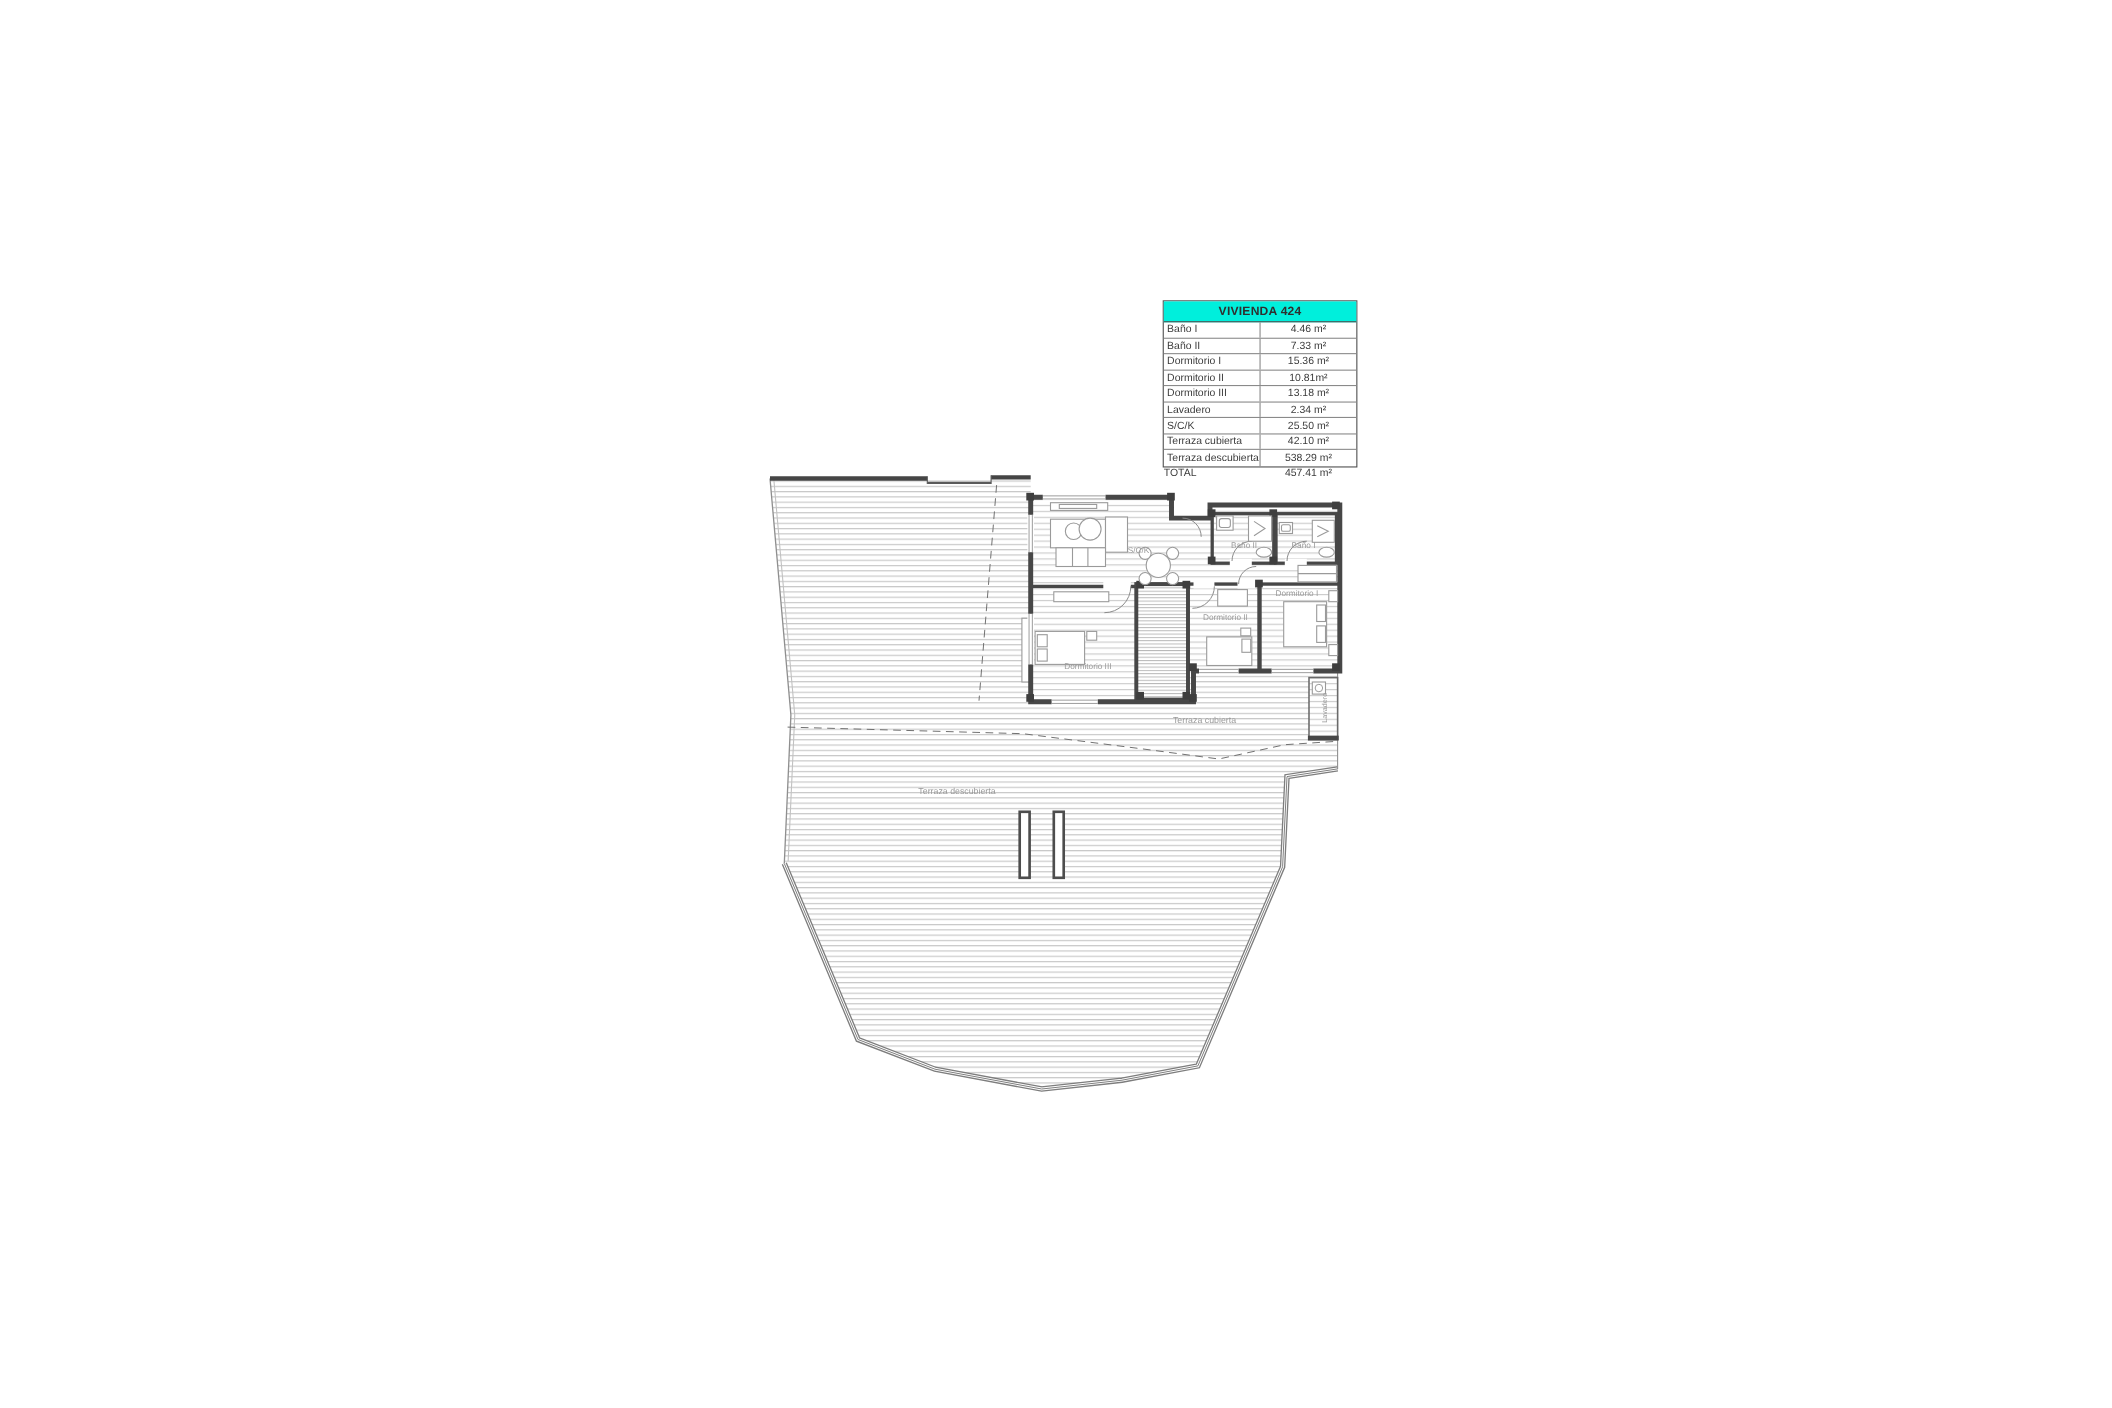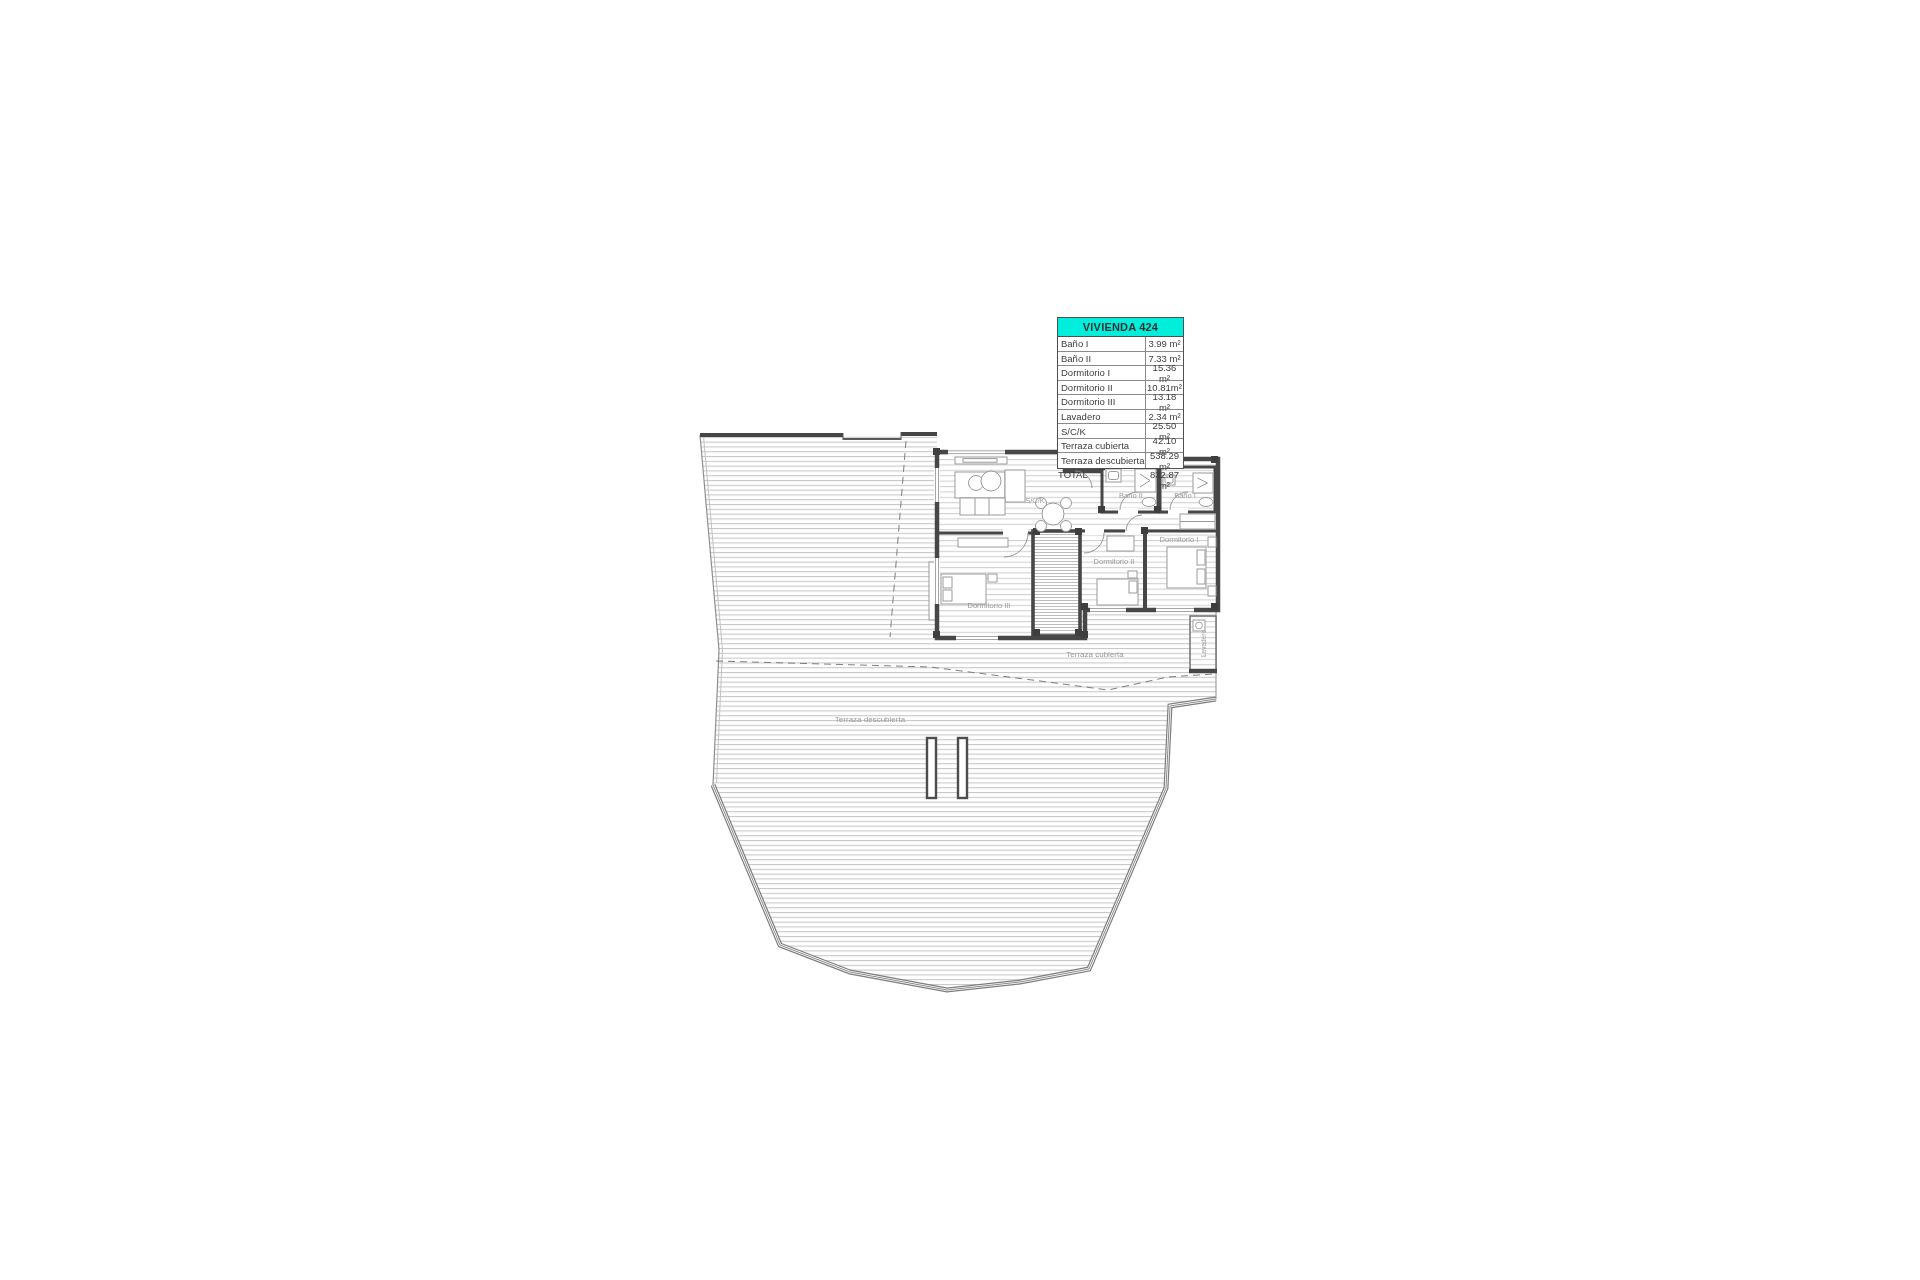--- a/index.html
+++ b/index.html
@@ -1,20 +1,20 @@
 <!DOCTYPE html>
 <html><head>
 <meta charset="utf-8">
 <style>
   html,body{margin:0;padding:0;background:#ffffff;}
   body{width:1920px;height:1280px;position:relative;overflow:hidden;
        font-family:"Liberation Sans", sans-serif;}
   #plan-svg{position:absolute;left:0;top:0;}
   
-  .tbl{position:absolute;left:1057px;top:273px;width:127px;color:#3c3c3c;margin-top:44px;}
+  .tbl{position:absolute;left:1057px;top:273px;width:177px;color:#3c3c3c;}
   .tbl-grid{border:1.4px solid #4f4f4f;box-sizing:border-box;background:#fff;}
   .tbl-head{height:19px;line-height:19px;text-align:center;font-weight:bold;
             font-size:11px;border-bottom:1.4px solid #4f4f4f;box-sizing:border-box;
             letter-spacing:.2px;color:#2f2f2f;}
   .tbl-row{display:flex;height:14.55px;border-bottom:1px solid #8a8a8a;
            box-sizing:border-box;align-items:center;font-size:9.5px;}
   .tbl-row:last-child{border-bottom:none;}
   .tbl-row .lab{width:88px;padding-left:3px;border-right:1px solid #8a8a8a;
                 box-sizing:border-box;height:100%;display:flex;align-items:center;}
   .tbl-row .val{flex:1;text-align:center;}
@@ -220,21 +220,21 @@
     <text x="870" y="722" text-anchor="middle" font-size="8">Terraza descubierta</text>
   </g>
 </svg>
 
 <div class="tbl" style="color: rgb(60, 60, 60);">
   <div class="tbl-grid">
     <div class="tbl-head" style="background: rgb(0, 239, 220);">VIVIENDA 424</div>
     <div>
         <div class="tbl-row">
           <div class="lab">Baño I</div>
-          <div class="val">3.99 m²</div>
+          <div class="val">4.46 m²</div>
         </div>
         <div class="tbl-row">
           <div class="lab">Baño II</div>
           <div class="val">7.33 m²</div>
         </div>
         <div class="tbl-row">
           <div class="lab">Dormitorio I</div>
           <div class="val">15.36 m²</div>
         </div>
         <div class="tbl-row">
@@ -258,15 +258,15 @@
           <div class="val">42.10 m²</div>
         </div>
         <div class="tbl-row">
           <div class="lab">Terraza descubierta</div>
           <div class="val">538.29 m²</div>
         </div>
       </div>
   </div>
   <div class="tbl-total">
     <div class="lab">TOTAL</div>
-    <div class="val">832.87 m²</div>
+    <div class="val">457.41 m²</div>
   </div>
 </div>
 
 </body></html>

